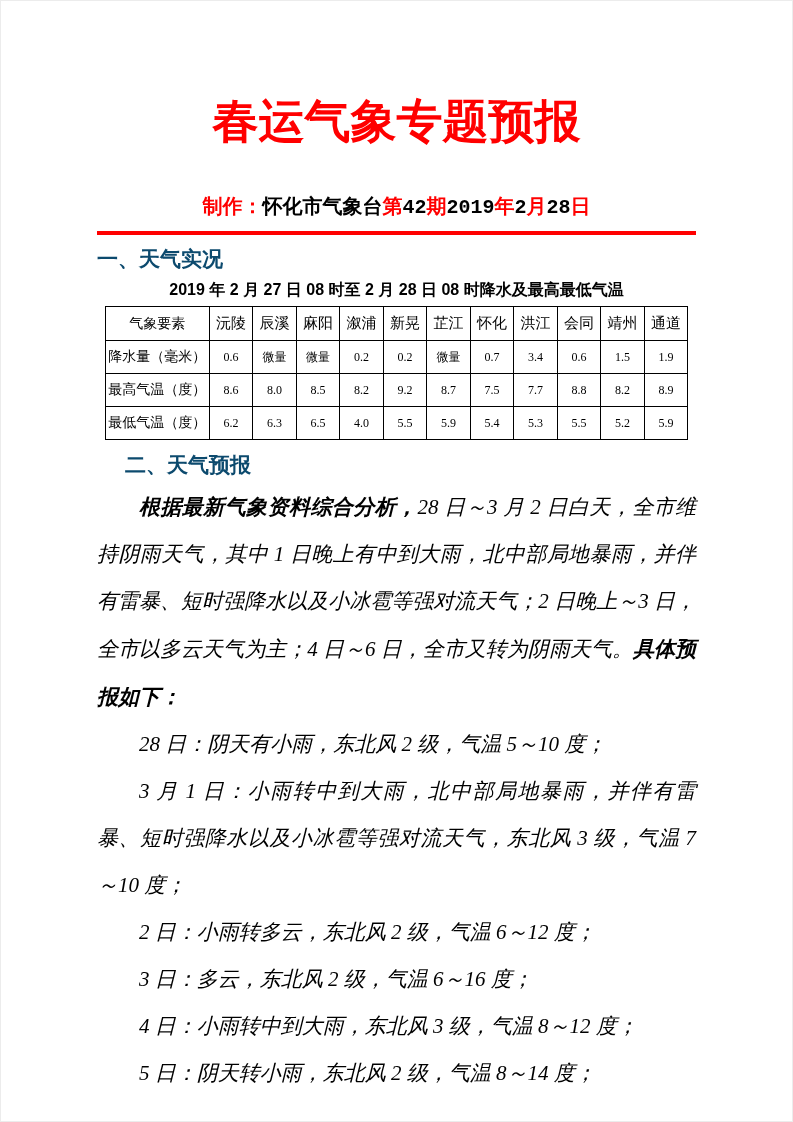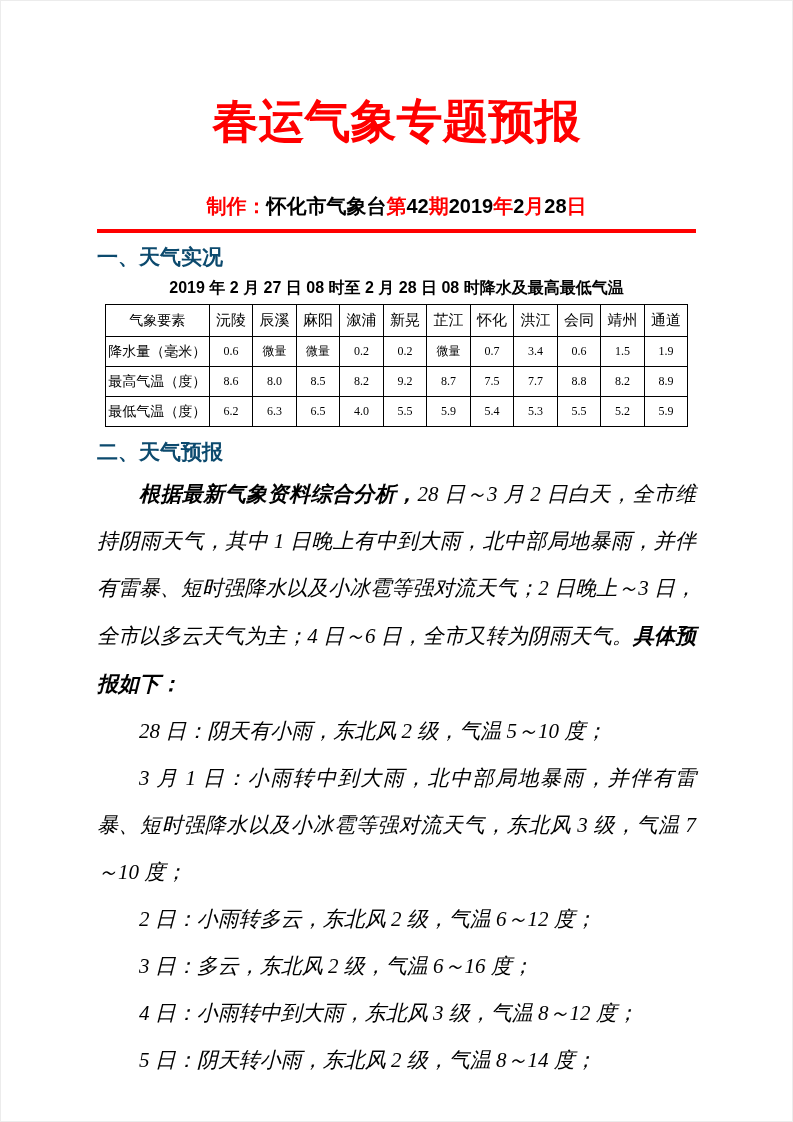--- a/index.html
+++ b/index.html
@@ -37,21 +37,21 @@
     justify-content: center;
     align-items: baseline;
     font-family: "Liberation Sans", sans-serif;
     font-size: 20px;
     font-weight: bold;
     line-height: 28px;
   }
   .red { color: #ff0000; }
   .blk { color: #000000; }
   .num {
-    font-family: Liberation Sans, sans-serif;
+    font-family: Liberation Mono, monospace;
     margin: 0 0;
   }
   .num:first-child { margin-left: 0; }
   .red-rule {
     margin-top: 9px;
     height: 4px;
     background: #ff0000;
   }
   .section-heading {
     margin-top: 9px;
@@ -74,37 +74,37 @@
     width: 582px;
     border-collapse: collapse;
     table-layout: fixed;
     font-family: "Liberation Serif", serif;
   }
   table.weather th, table.weather td {
     border: 1px solid #000;
     text-align: center;
     vertical-align: middle;
     font-weight: normal;
-    padding: 0 1px;
+    padding: 7px 1px;
   }
   table.weather thead th { height: 32px; font-size: 15px; }
   table.weather tbody th, table.weather tbody td { height: 30px; font-size: 12px; }
   table.weather th.corner, table.weather tbody th { font-size: 14px; }
   col.label-col { width: 104px; }
   col.station-col { width: 43.5px; }
   .para {
     font-size: 21px;
     line-height: 47px;
     text-align: justify;
     text-align-last: left;
     font-family: "Liberation Serif", serif;
   }
   .para.indent { text-indent: 2em; font-style: italic; }
   .para b { font-family: "Liberation Sans", sans-serif; font-weight: bold; }
-  .section2-heading { margin-top: 10px; }
+  .section2-heading { margin-top: 10px; margin-left: 28px; }
   .intro-para { margin-top: 3px; }
 </style>
 </head>
 <body>
 
 <div class="content">
 
   <div class="doc-title">春运气象专题预报</div>
 
   <div class="meta-row">

